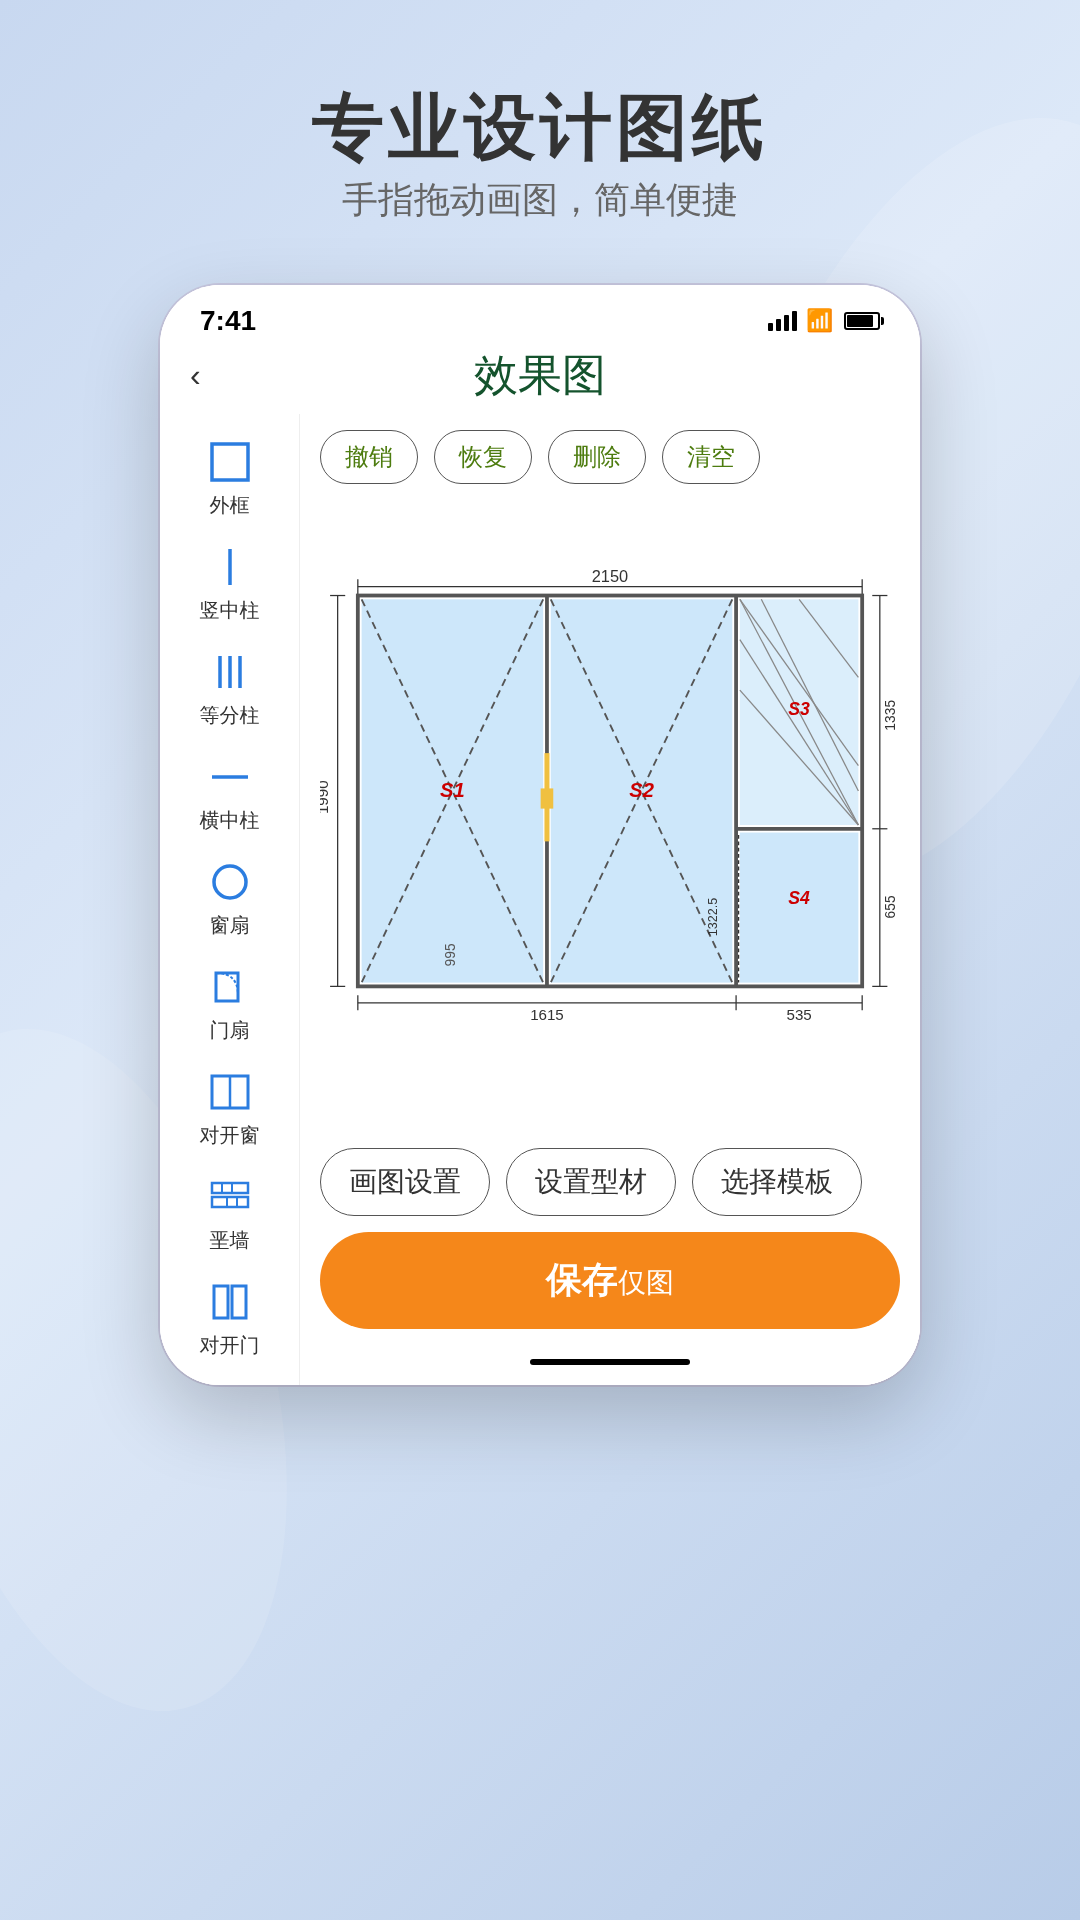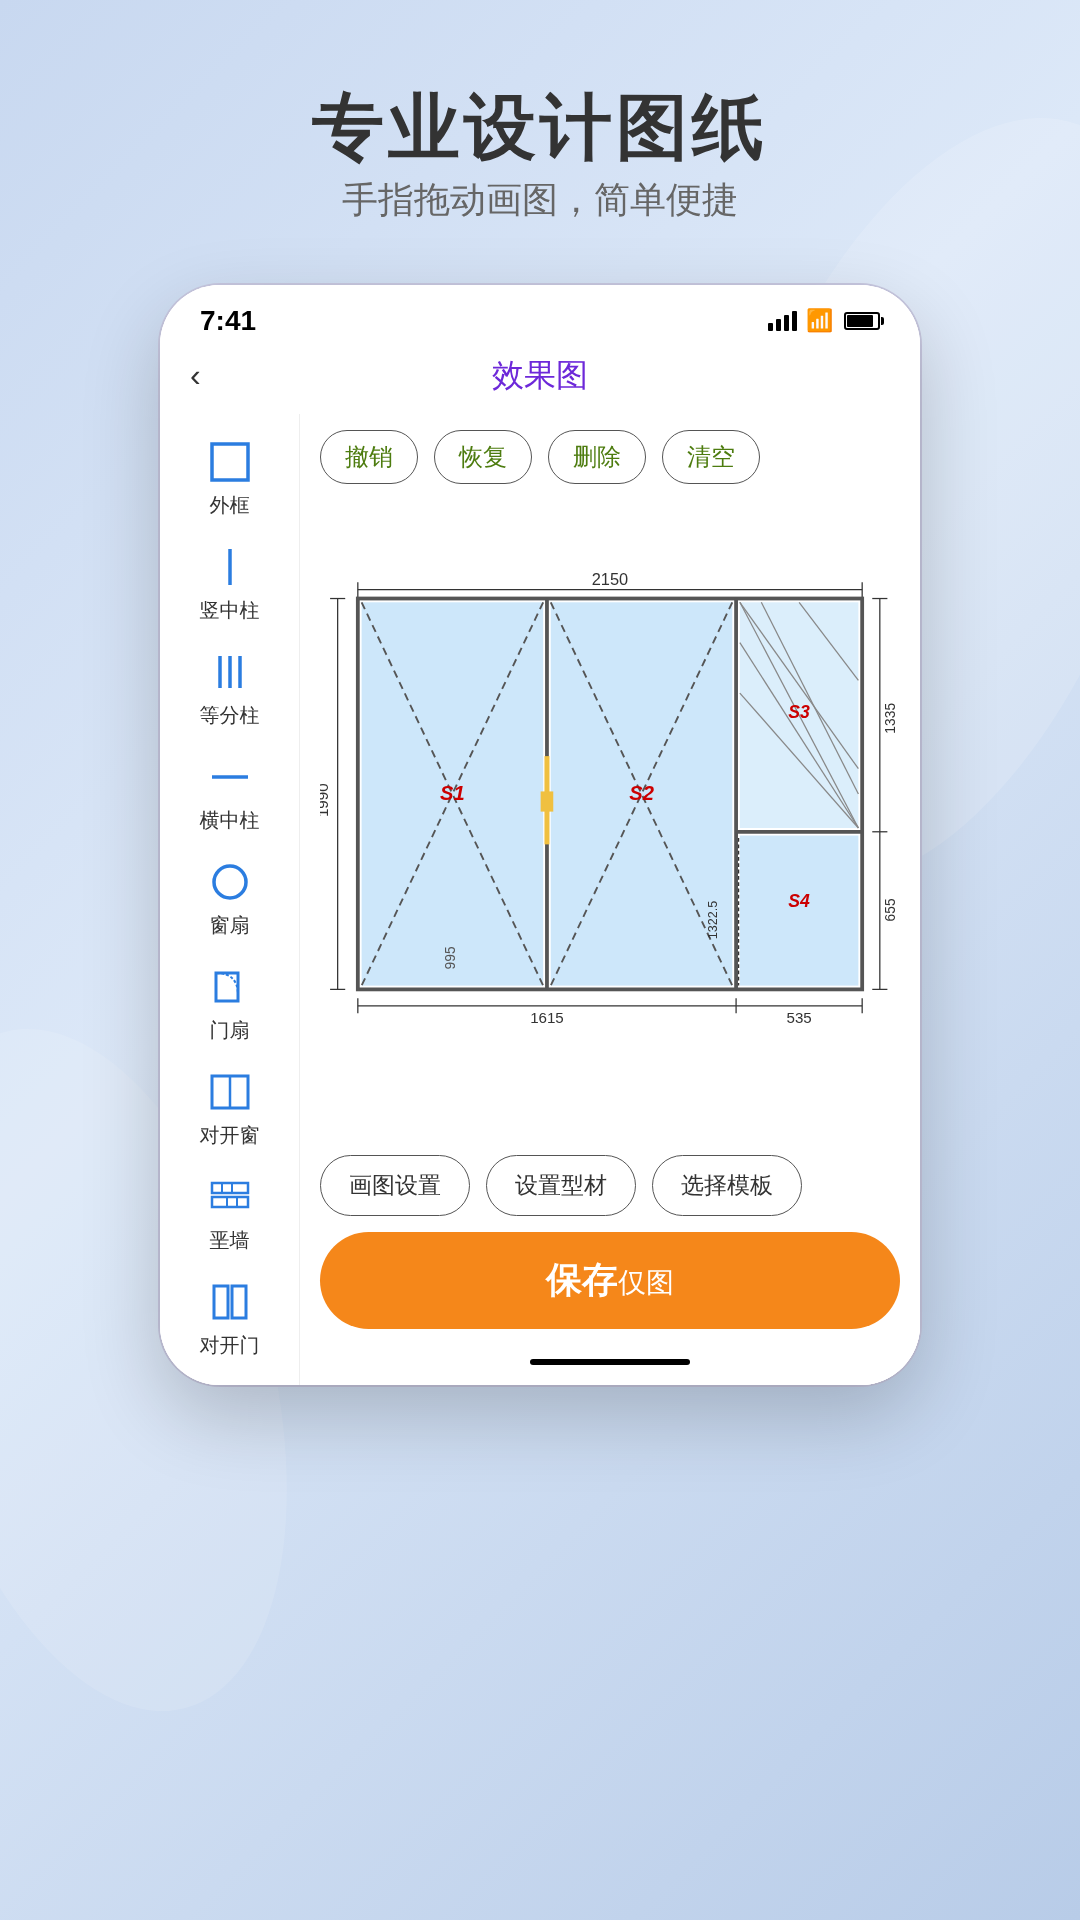--- a/index.html
+++ b/index.html
@@ -144,23 +144,23 @@
     }
     .nav-back {
       font-size: 32px;
       color: #333;
       cursor: pointer;
     }
     .nav-title {
       position: absolute;
       left: 50%;
       transform: translateX(-50%);
-      font-size: 32px;
+      font-size: 44px;
       font-weight: 500;
-      color: #6d28d9;
+      color: #14532d;
     }
 
     
     .app-content {
       display: flex;
       flex-direction: row;
       background: #f5f5f5;
     }
 
     
@@ -233,21 +233,21 @@
     }
     .bottom-buttons {
       display: flex;
       gap: 16px;
       margin-bottom: 16px;
     }
     .bottom-btn {
       border: 1.5px solid #555;
       border-radius: 40px;
       padding: 14px 28px;
-      font-size: 23px;
+      font-size: 28px;
       color: #333;
       background: #fff;
       cursor: pointer;
     }
     .save-btn {
       width: 100%;
       background: #f5871a;
       border: none;
       border-radius: 50px;
       padding: 24px;

